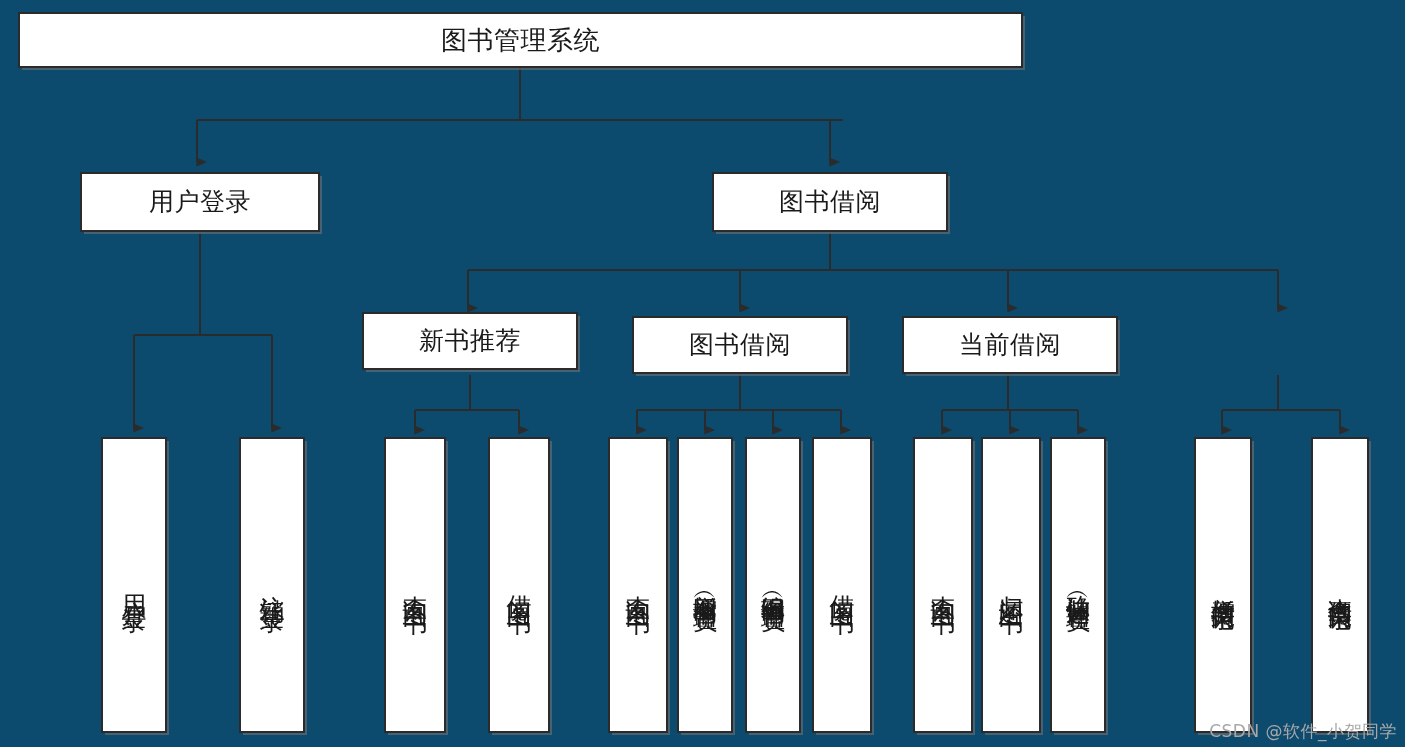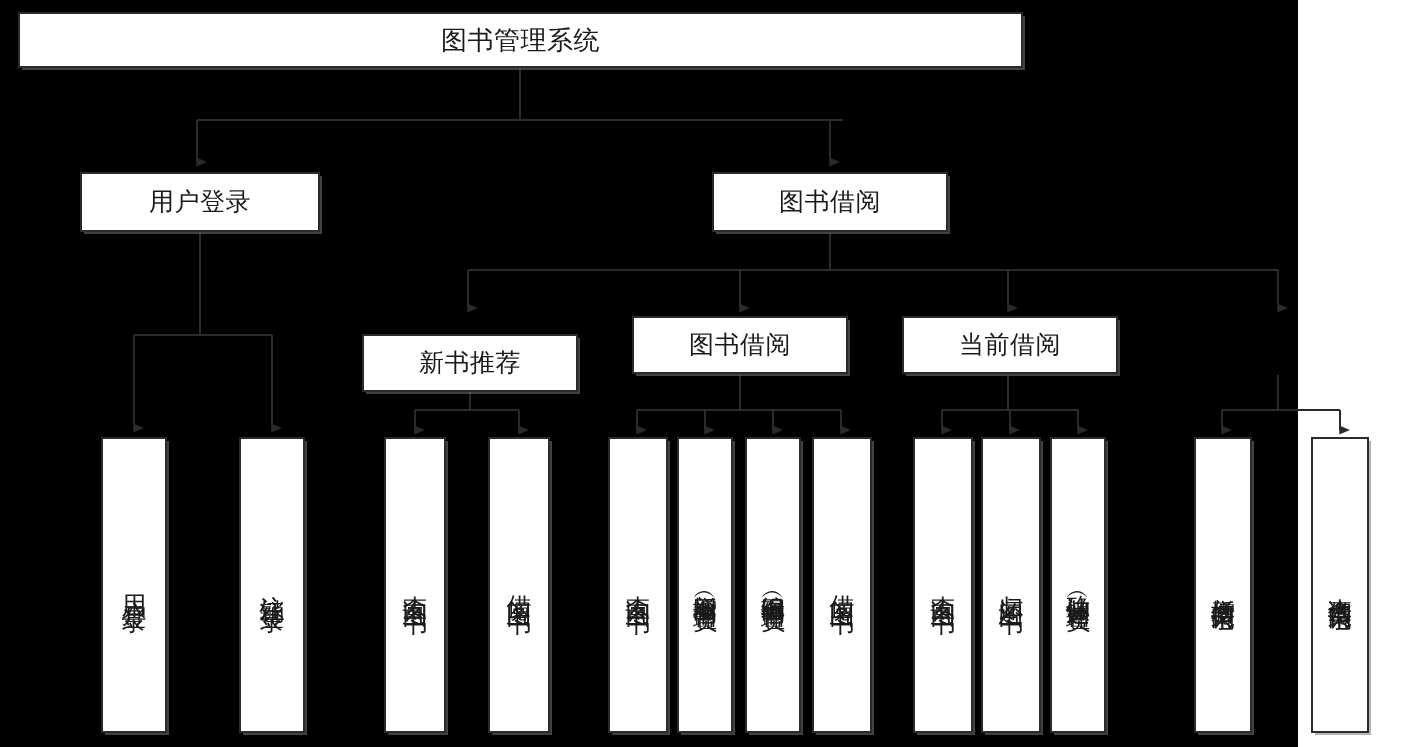--- a/index.html
+++ b/index.html
@@ -8,23 +8,23 @@
     background: #ffffff;
   }
   body {
     width: 1405px;
     height: 747px;
     font-family: "DejaVu Sans", "Liberation Sans", sans-serif;
     overflow: hidden;
   }
   #diagram-root {
     position: relative;
-    width: 1298px;
+    width: 1405px;
     height: 747px;
-    background: #000000;
+    background: #0c4a6e;
   }
   svg.edges {
     position: absolute;
     left: 0; top: 0;
     width: 1405px;
     height: 747px;
   }
   .node {
     position: absolute;
     box-sizing: border-box;
@@ -134,21 +134,21 @@
     <span class="node-label">图书管理系统</span>
   </div>
 
   <div class="node horizontal" style="left:80px; top:172px; width:240px; height:60px;">
     <span class="node-label">用户登录</span>
   </div>
   <div class="node horizontal" style="left:712px; top:172px; width:236px; height:60px;">
     <span class="node-label">图书借阅</span>
   </div>
 
-  <div class="node horizontal" style="left:362px; top:334px; width:216px; height:58px;">
+  <div class="node horizontal" style="left:362px; top:312px; width:216px; height:58px;">
     <span class="node-label">新书推荐</span>
   </div>
   <div class="node horizontal" style="left:632px; top:316px; width:216px; height:58px;">
     <span class="node-label">图书借阅</span>
   </div>
   <div class="node horizontal" style="left:902px; top:316px; width:216px; height:58px;">
     <span class="node-label">当前借阅</span>
   </div>
 
   <div class="node vertical" style="left:101px; top:437px; width:66px; height:296px;">
@@ -188,14 +188,15 @@
     <span class="node-label">确认归还（管理员）</span>
   </div>
 
   <div class="node vertical tight" style="left:1194px; top:437px; width:58px; height:296px;">
     <span class="node-label">新增借阅记录</span>
   </div>
   <div class="node vertical tight" style="left:1311px; top:437px; width:58px; height:296px;">
     <span class="node-label">查询借阅记录</span>
   </div>
 
+  <div id="watermark">CSDN @软件_小贺同学</div>
 
 </div>
 
 </body></html>

